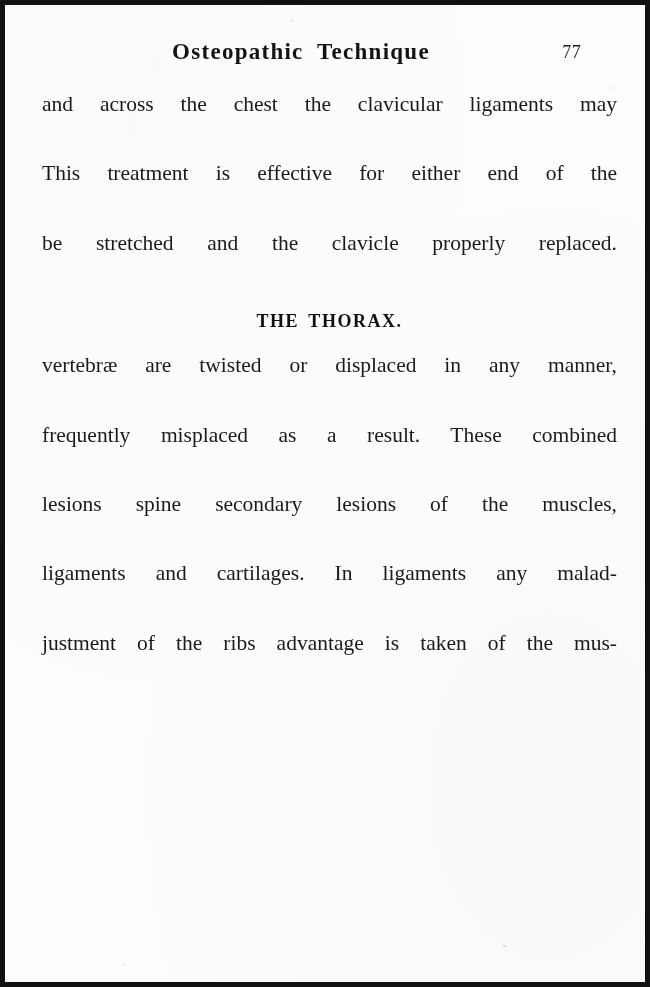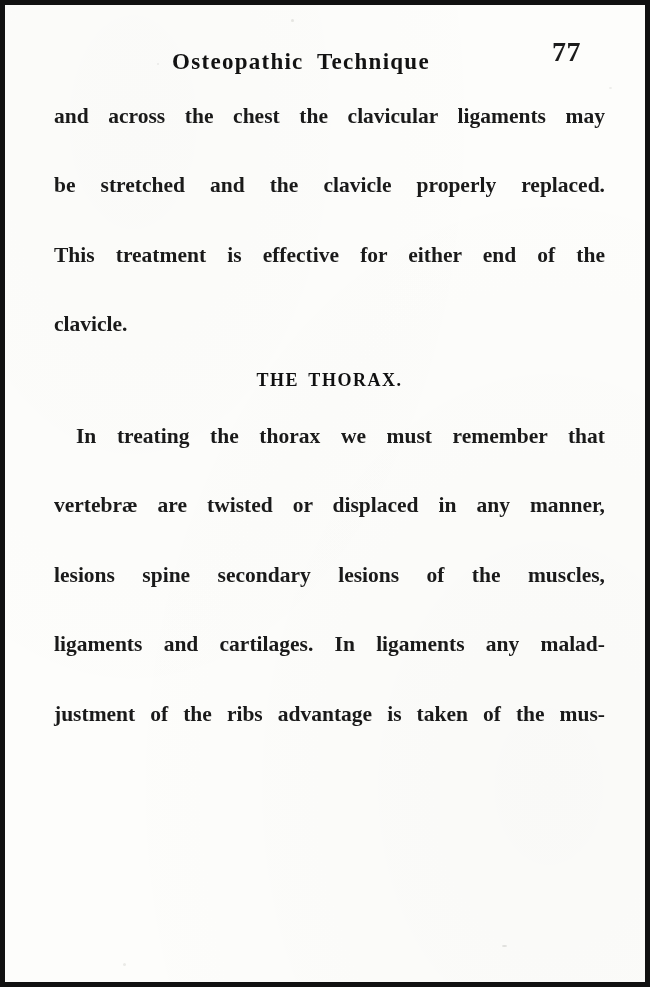--- a/index.html
+++ b/index.html
@@ -39,51 +39,49 @@
     left: 0;
     right: 0;
     text-align: center;
     font-size: 23px;
     font-weight: bold;
     letter-spacing: 0.055em;
     word-spacing: 0.30em;
     line-height: 30px;
     color: #121212;
     padding-right: 52px;
-    margin-top: 10px;
   }
 
   .head-folio {
     position: absolute;
     right: 38px;
     top: 0;
-    font-size: 28px;
-    font-weight: bold;
+    font-size: 18px;
+    font-weight: normal;
     letter-spacing: 0.02em;
     line-height: 30px;
     color: #1c1c1c;
   }
 
   
   .text-block {
     position: absolute;
     top: 82px;
     left: 37px;
     width: 575px;
   }
 
   .para {
-    margin: 12px;
+    margin: 0;
     font-size: 21.5px;
     line-height: 34.7px;
     text-align: justify;
     text-justify: inter-word;
     color: #1a1a1a;
     word-spacing: 0.04em;
-    font-weight: bold;
     -webkit-font-smoothing: antialiased;
   }
 
   
   .para > .line {
     display: block;
     text-align: justify;
     text-indent: 0;
   }
   .para > .line.first-indent {
@@ -137,30 +135,29 @@
 
   <div class="running-head">
     <div class="head-title">Osteopathic  Technique</div>
     <div class="head-folio">77</div>
   </div>
 
   <div class="text-block">
 
     <p class="para">
       <span class="line">and across the chest the clavicular ligaments may</span>
+      <span class="line">This treatment is effective for either end of the</span>
       <span class="line">be stretched and the clavicle properly replaced.</span>
-      <span class="line">This treatment is effective for either end of the</span>
-      <span class="line last">clavicle.</span>
     </p>
 
     <h2 class="section-heading">THE THORAX.</h2>
 
     <p class="para">
-      <span class="line first-indent">In treating the thorax we must remember that</span>
       <span class="line">vertebræ are twisted or displaced in any manner,</span>
+      <span class="line">frequently misplaced as a result.  These combined</span>
       <span class="line">lesions spine secondary lesions of the muscles,</span>
       <span class="line">ligaments and cartilages.  In ligaments any malad-</span>
       <span class="line">justment of the ribs advantage is taken of the mus-</span>
 
     </p>
 
   </div>
 </div>
 
 </body></html>

